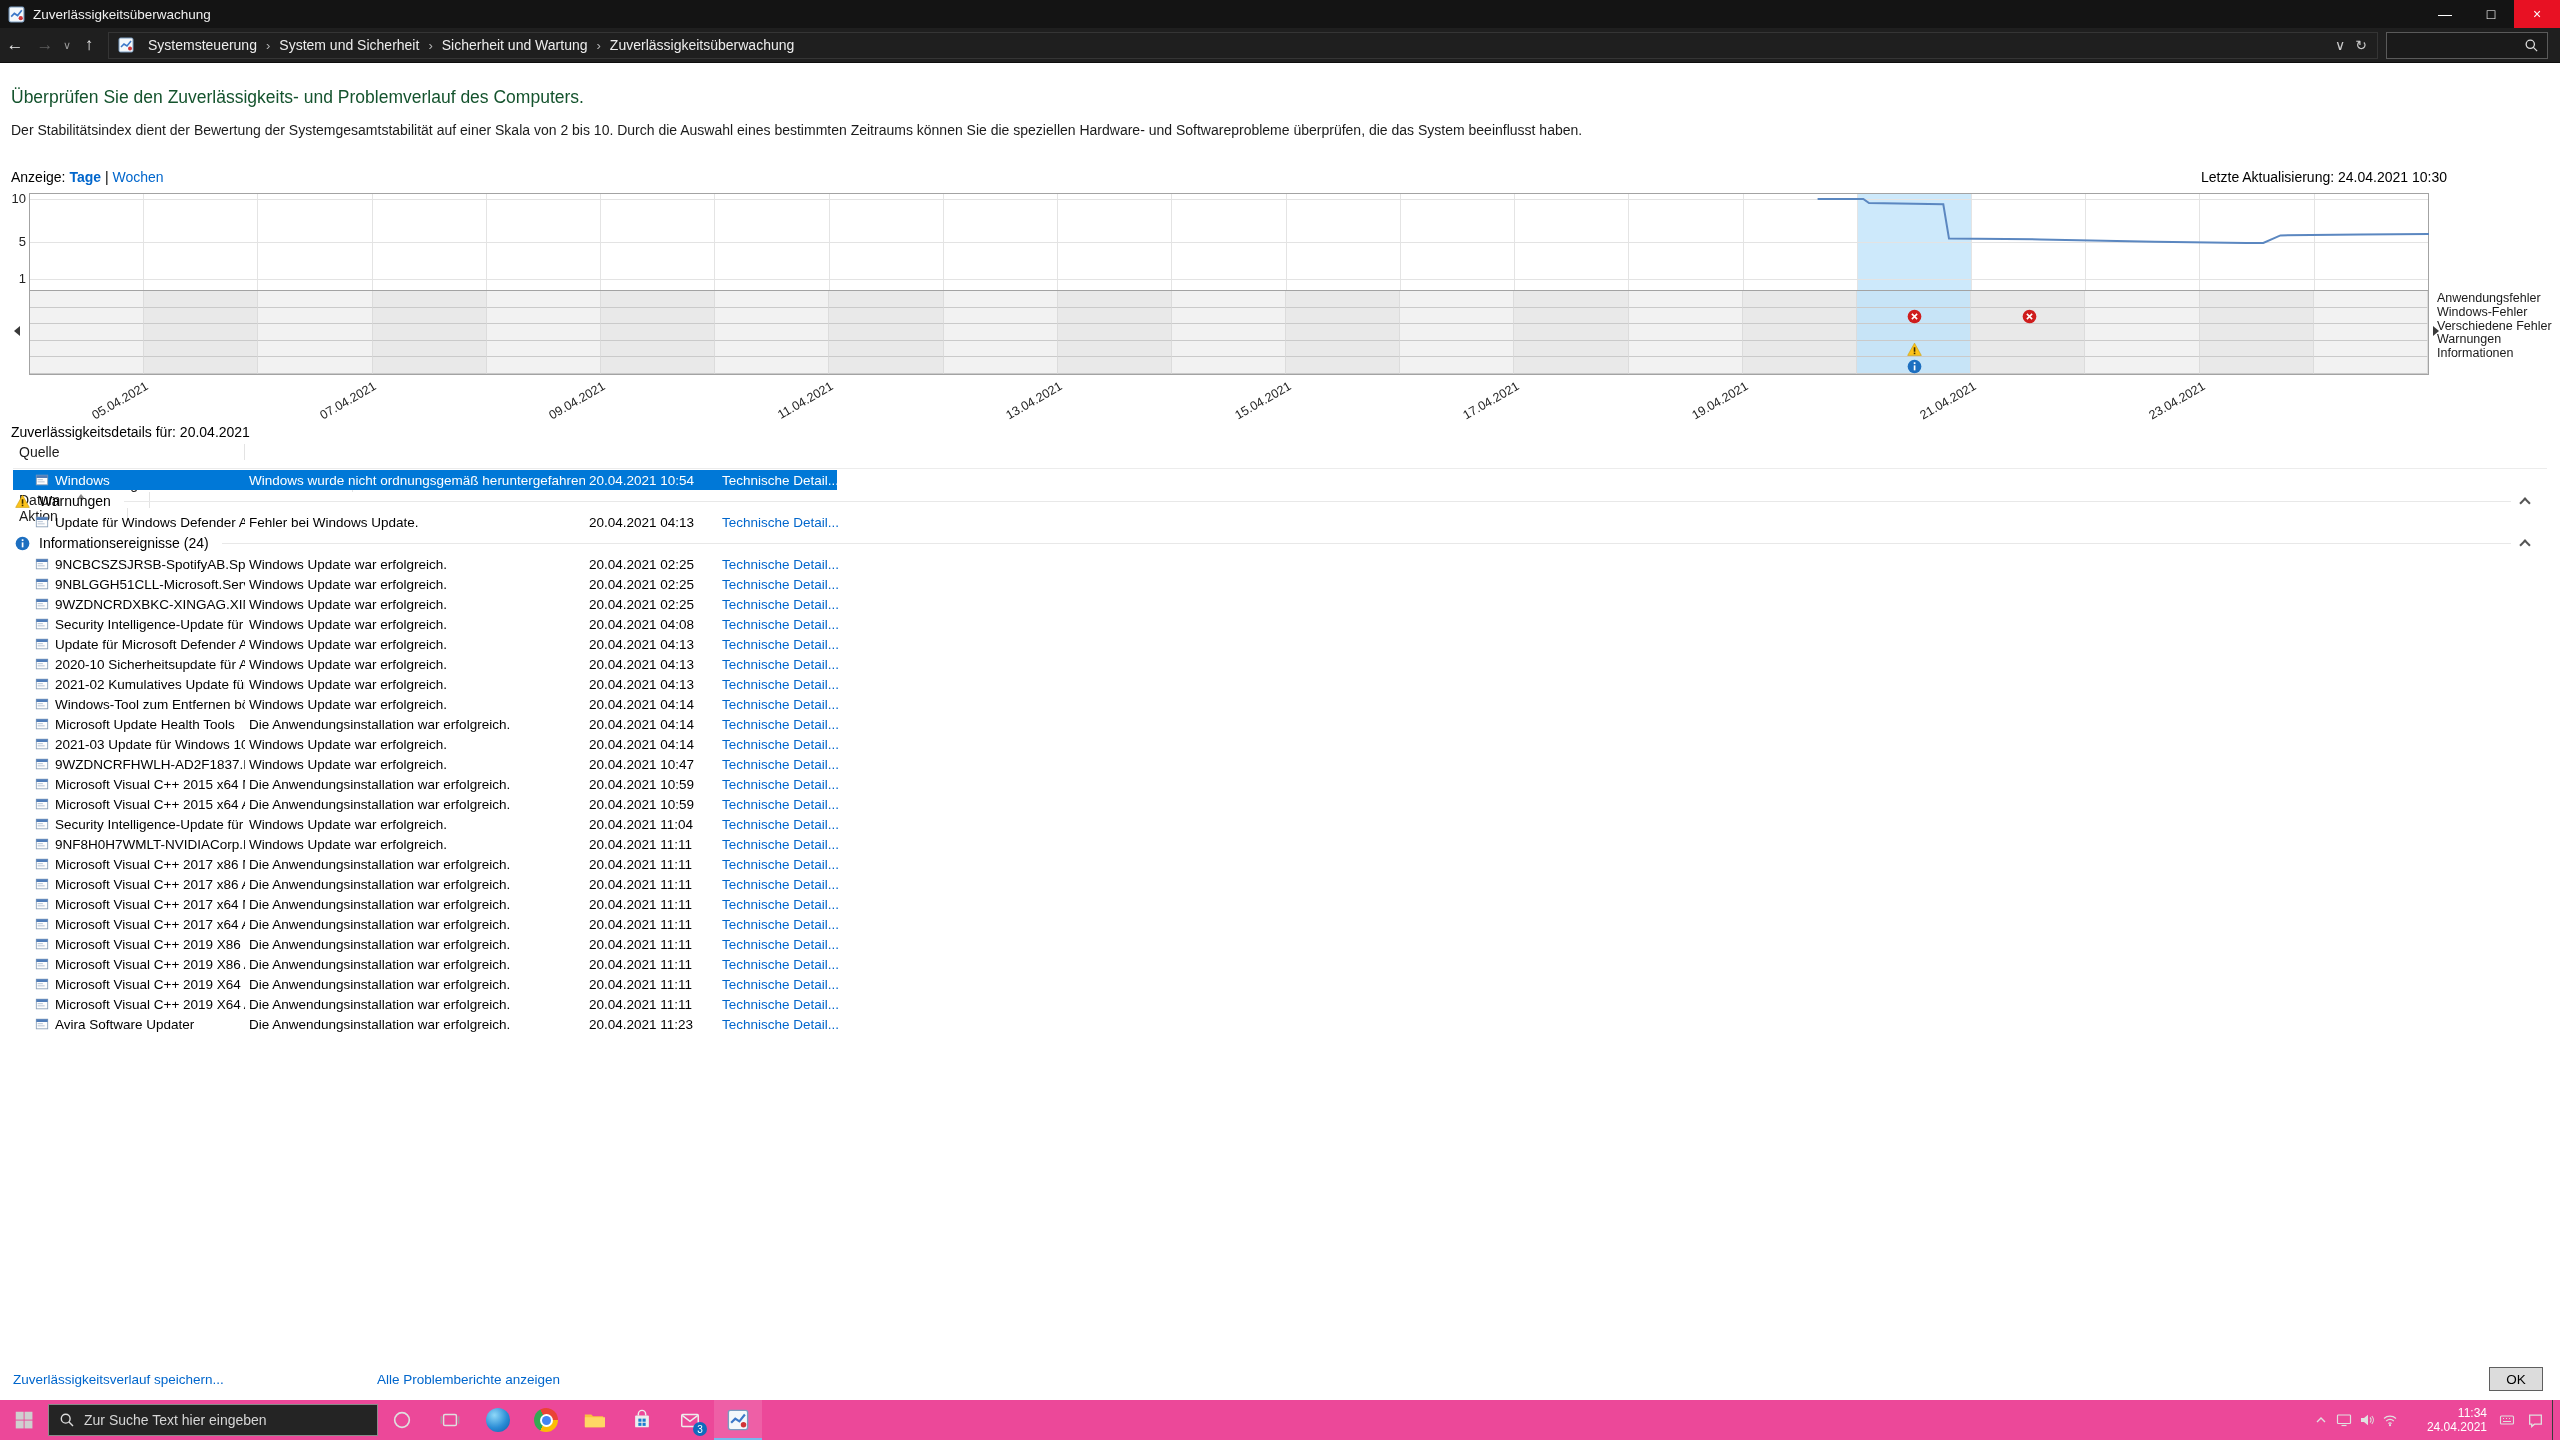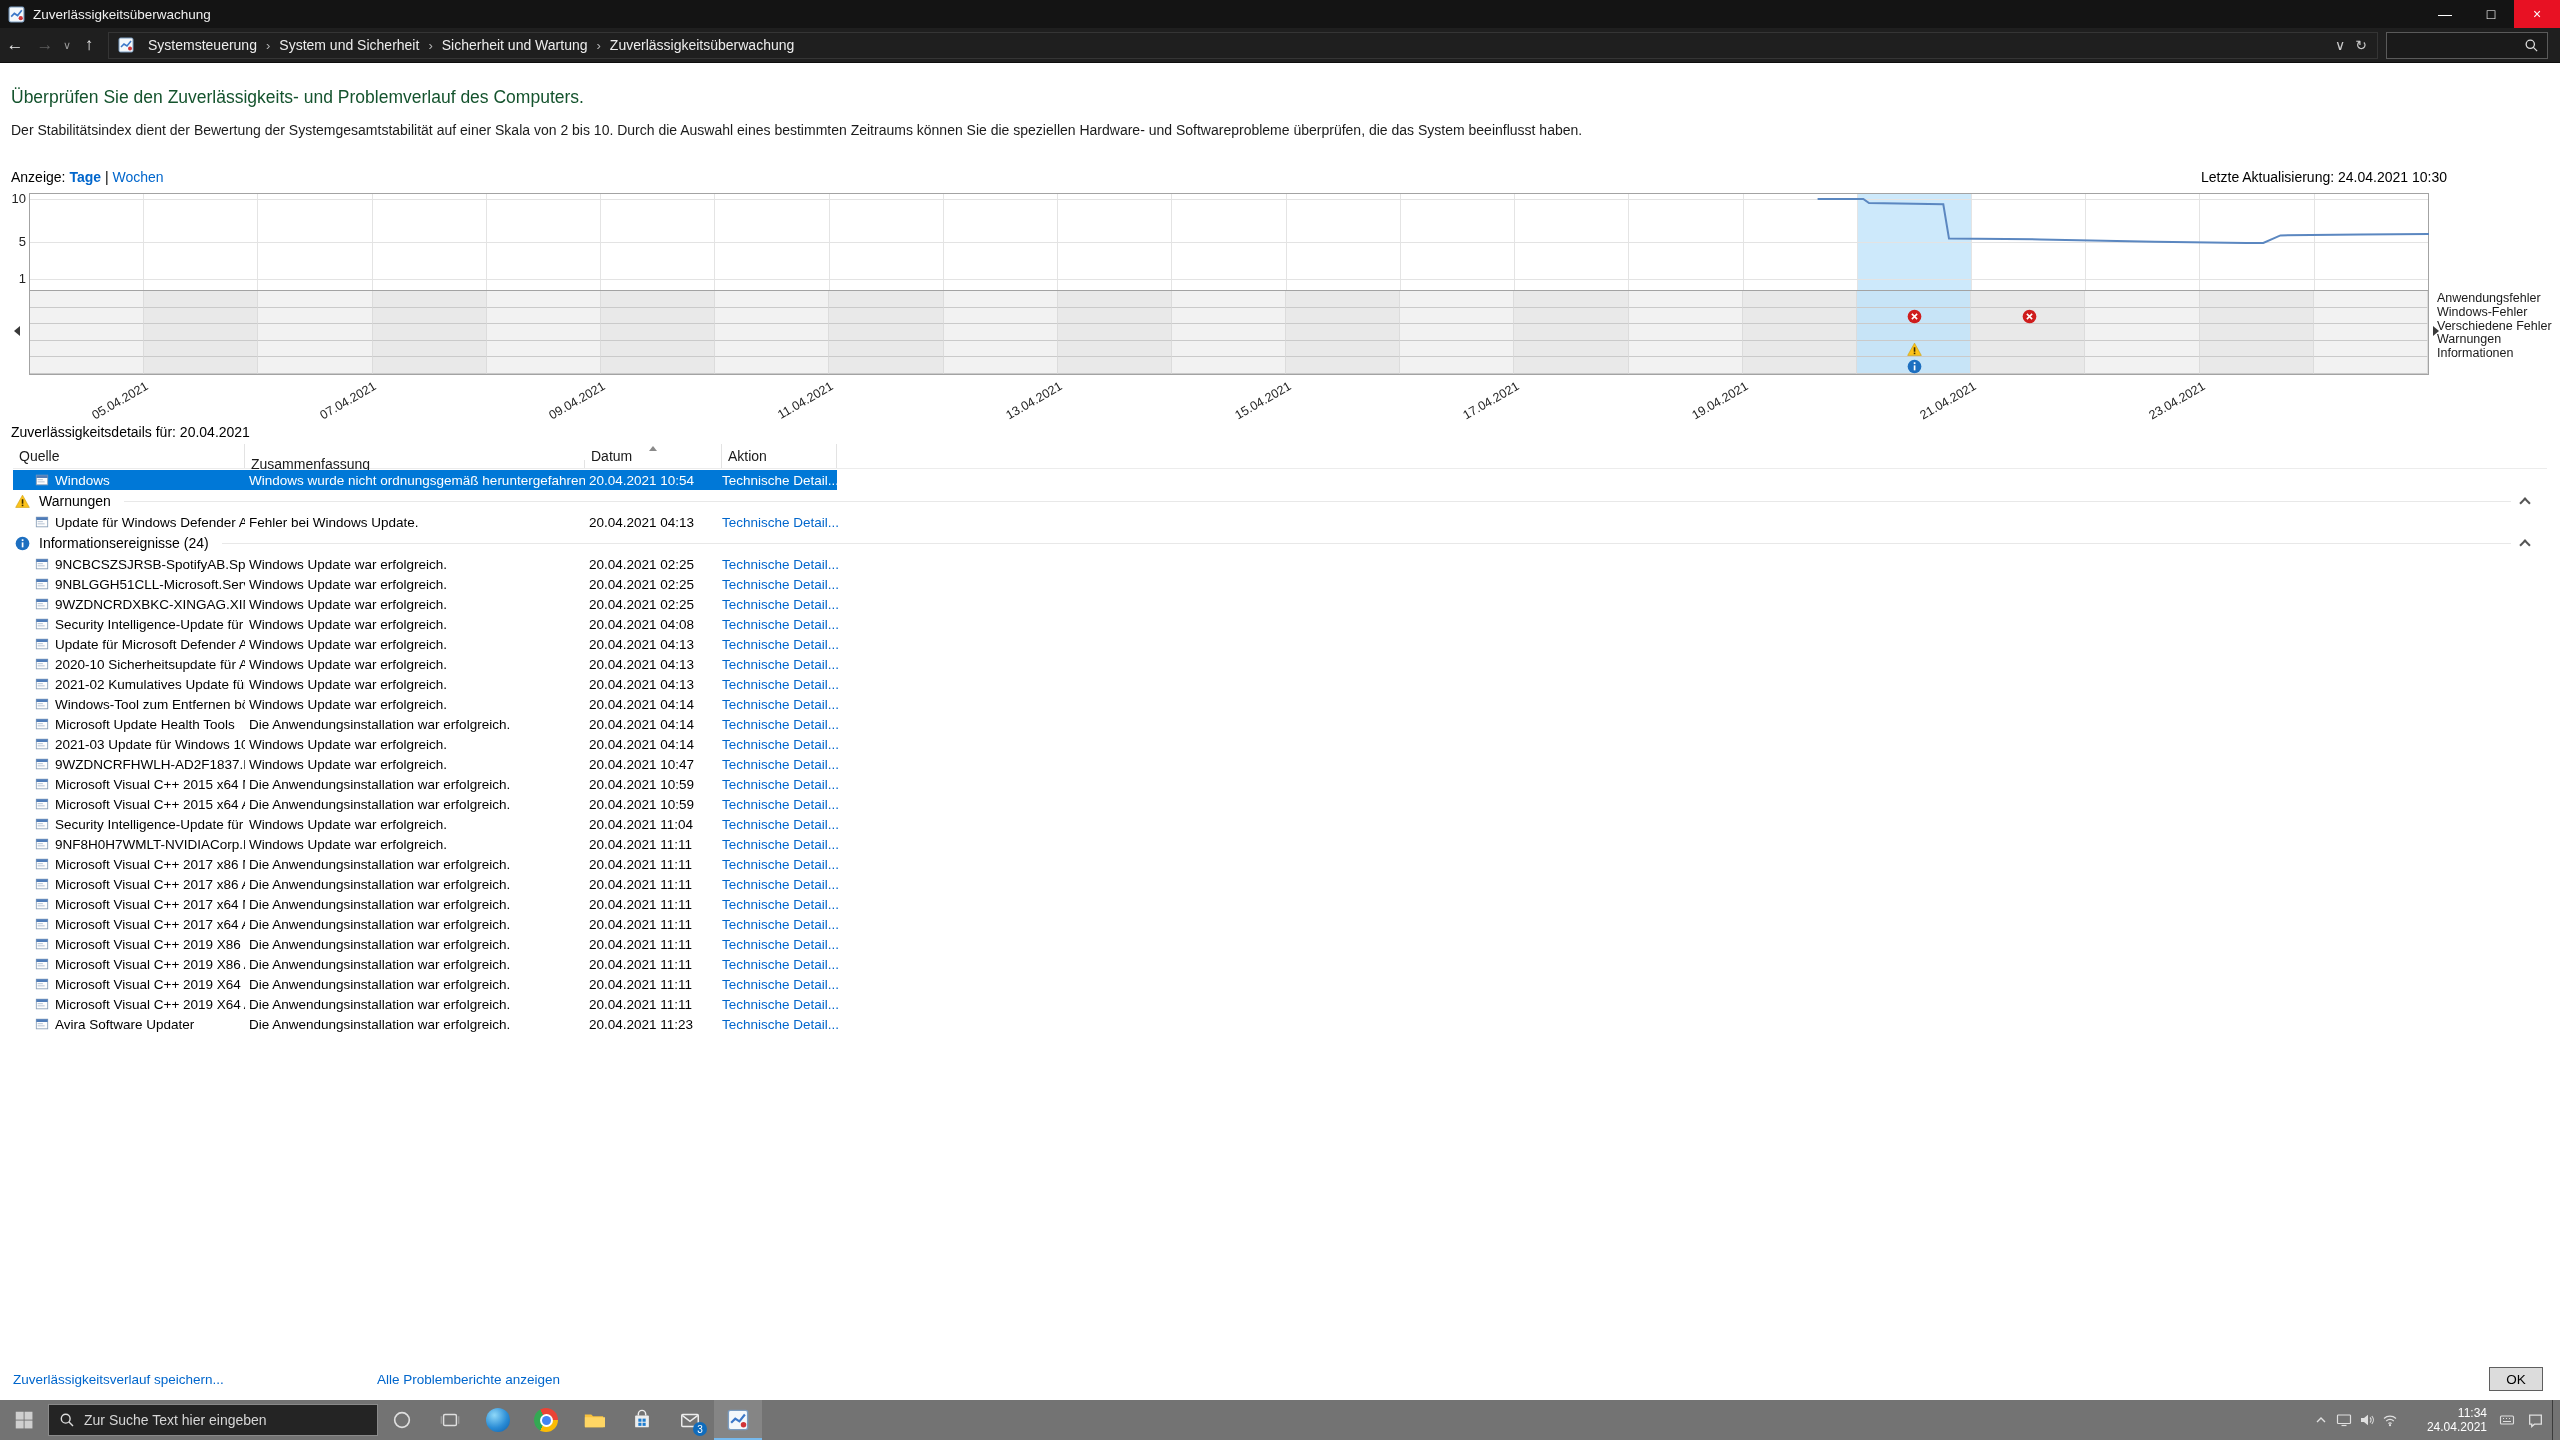--- a/index.html
+++ b/index.html
@@ -57,21 +57,21 @@
   .marker svg{width:15px;height:15px;display:block;}
   .dlabel{position:absolute;white-space:nowrap;font-size:12.5px;color:#222;transform:rotate(-30deg);transform-origin:100% 0;}
   .scroll-arrow{position:absolute;top:262px;width:10px;height:12px;display:flex;align-items:center;}
   .arr-l{width:0;height:0;border-top:5px solid transparent;border-bottom:5px solid transparent;border-right:6px solid #3a3a3a;}
   .arr-r{width:0;height:0;border-top:5px solid transparent;border-bottom:5px solid transparent;border-left:6px solid #3a3a3a;}
   .chart-cats{position:absolute;left:2437px;top:228px;width:120px;height:80px;}
   .cat-label{position:absolute;left:0;font-size:12.5px;color:#1a1a1a;white-space:nowrap;}
 
   
   .details-title{position:absolute;left:11px;top:361px;font-size:14px;color:#000;}
-  .dheader{position:absolute;left:13px;top:381px;width:2534px;height:25px;display:flex;border-bottom:1px solid #ececec;font-size:14px;color:#1a1a1a;}
+  .dheader{position:absolute;left:13px;top:381px;width:2534px;height:25px;display:flex;border-bottom:1px solid #ececec;font-size:14px;color:#1a1a1a;flex-direction:column;}
   .hc{display:flex;align-items:center;padding-left:6px;border-right:1px solid #e3e3e3;position:relative;}
   .hc1{width:232px;}.hc2{width:340px;margin-top:16px;}.hc3{width:137px;}.hc4{width:115px;}
   .hcfill{flex:1;border-right:none;}
   .sort-caret{position:absolute;left:50%;top:2px;margin-left:-4px;width:0;height:0;border-left:4px solid transparent;border-right:4px solid transparent;border-bottom:5px solid #8a8a8a;}
   .details-rows{position:absolute;left:13px;top:407px;width:2534px;}
   .grp{height:22px;display:flex;align-items:center;padding-left:2px;}
   .gicon{width:15px;height:15px;margin-right:6px;flex:none;}
   .gicon svg{width:15px;height:15px;display:block;}
   .glabel{font-size:14px;color:#000;padding:0 3px;white-space:nowrap;}
   .glabel.focus{outline:1px dotted #555;}
@@ -87,21 +87,21 @@
   .trow.sel{background:#0078d7;color:#fff;width:824px;}
   .trow.sel .c4{color:#fff;}
 
   
   .footer-link{position:absolute;top:1309px;font-size:13.5px;color:#0066cc;cursor:pointer;white-space:nowrap;}
   .fl1{left:13px;}
   .fl2{left:377px;}
   .ok-btn{position:absolute;right:17px;top:1304px;width:54px;height:24px;background:#dcdcdc;border:1px solid #5f5f5f;font-size:13.5px;color:#000;display:flex;align-items:center;justify-content:center;cursor:pointer;}
 
   
-  .taskbar{position:absolute;left:0;top:1400px;width:2560px;height:40px;background:#737373;display:flex;align-items:center;color:#eee;}
+  .taskbar{position:absolute;left:0;top:1400px;width:2560px;height:40px;background:#ec4899;display:flex;align-items:center;color:#eee;}
   .tb-slot{width:48px;height:40px;display:flex;align-items:center;justify-content:center;flex:none;cursor:pointer;}
   .tb-slot svg{width:22px;height:22px;display:block;}
   .tb-search{width:330px;height:32px;border:1px solid #8a8a8a;background:#242424;display:flex;align-items:center;padding:0 10px;gap:9px;flex:none;cursor:text;}
   .tb-search svg{width:16px;height:16px;flex:none;}
   .tb-search .ph{font-size:14px;color:#d6d6d6;white-space:nowrap;}
   .ic-edge{width:24px;height:24px;border-radius:50%;background:radial-gradient(circle at 35% 30%,#8fd8f8,#2b8dd6 55%,#0b5ca8);}
   .ic-chrome{width:24px;height:24px;border-radius:50%;background:conic-gradient(from -30deg,#ea4335 0 120deg,#fbbc05 0 240deg,#34a853 0 360deg);display:flex;align-items:center;justify-content:center;}
   .ic-chrome .ring{width:13px;height:13px;border-radius:50%;background:#fff;display:flex;align-items:center;justify-content:center;}
   .ic-chrome .dot{width:9px;height:9px;border-radius:50%;background:#4285f4;}
   .tb-slot.active{background:rgba(255,255,255,0.13);box-shadow:inset 0 -2px 0 #76b9ed;}

